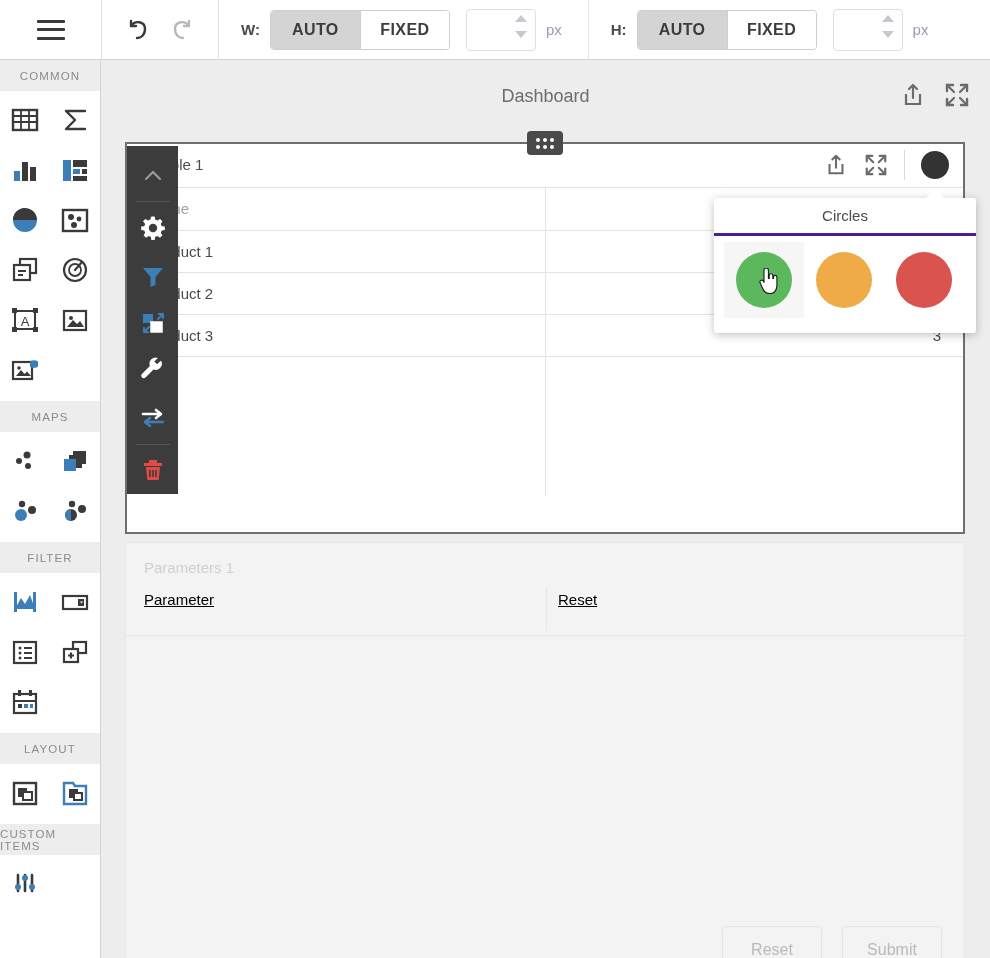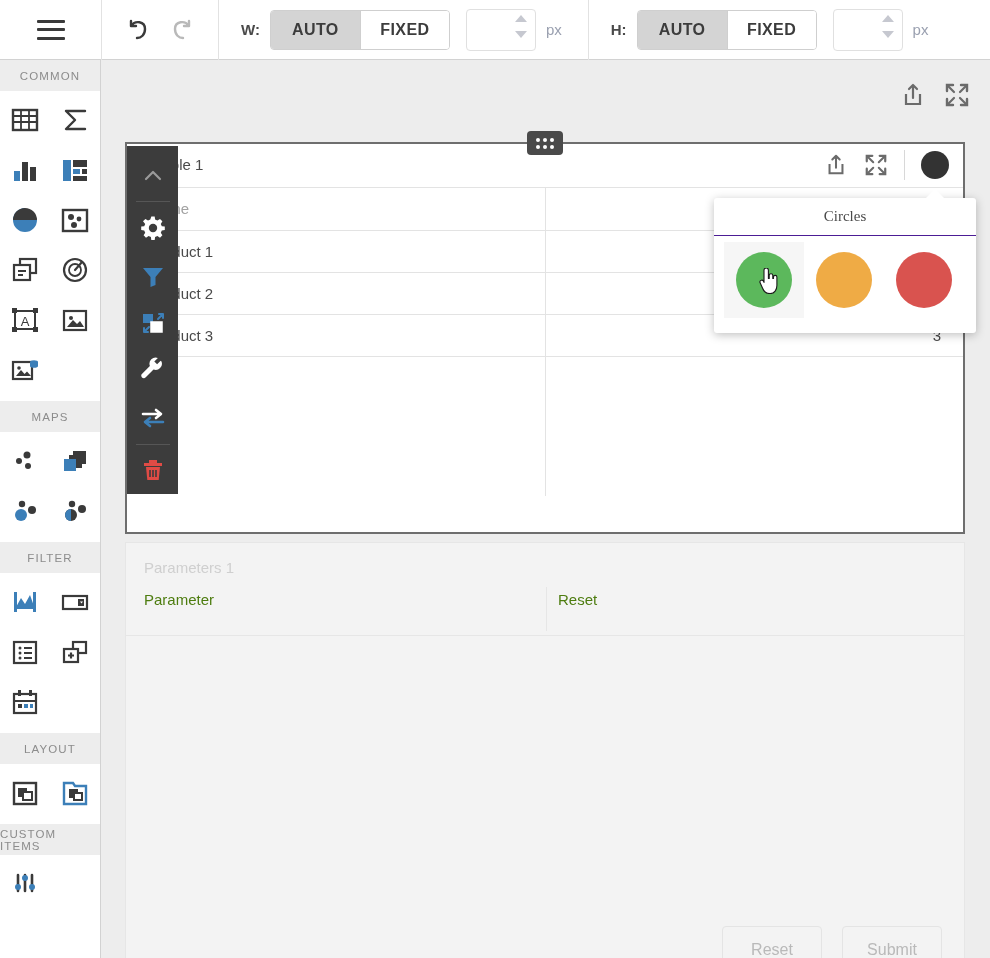--- a/index.html
+++ b/index.html
@@ -107,21 +107,21 @@
   .wtool .titem { width: 51px; height: 49px; display: flex; align-items: center; justify-content: center; cursor: pointer; }
   .wtool .tdiv { width: 34px; height: 1px; background: #565656; margin: 2px 0; }
 
   
   .params {
     position: absolute; left: 24px; top: 482px; width: 840px; height: 452px;
     background: #f3f3f3; border: 1px solid #e6e6e6;
   }
   .params-title { position: absolute; left: 18px; top: 16px; font-size: 15px; color: #cfcfcf; }
   .params-cols { position: absolute; left: 0; top: 48px; width: 838px; height: 40px; }
-  .pcol { position: absolute; top: 0; font-size: 15px; color: #4d7c0f; }
+  .pcol { position: absolute; top: 0; font-size: 15px; color: #000000; text-decoration: underline; }
   .pcol.a { left: 18px; }
   .pcol.b { left: 432px; }
   .pcolline { position: absolute; left: 420px; top: -4px; width: 1px; height: 44px; background: #e6e6e6; }
   .params-rule { position: absolute; left: 0; top: 92px; width: 838px; height: 1px; background: #e6e6e6; }
   .nodata {
     position: absolute; left: 0; top: 200px; width: 838px; text-align: center;
     font-size: 19px; color: #c9c9c9;
   }
   .pbtns { position: absolute; right: 22px; bottom: 20px; display: flex; gap: 20px; }
   .pbtn {
@@ -133,21 +133,21 @@
   .popup {
     position: absolute; left: 714px; top: 198px; width: 262px; height: 135px;
     background: #ffffff; border-radius: 3px; box-shadow: 0 2px 10px rgba(0,0,0,.25);
     z-index: 20;
   }
   .popup::before {
     content: ""; position: absolute; left: 211px; top: -9px; width: 0; height: 0;
     border-left: 10px solid transparent; border-right: 10px solid transparent;
     border-bottom: 10px solid #ffffff;
   }
-  .popup-title { height: 38px; display: flex; align-items: center; justify-content: center; font-size: 15px; color: #4a4a4a; border-bottom: 1px solid #4c1d95; font-family: Liberation Serif, serif; }
+  .popup-title { height: 38px; display: flex; align-items: center; justify-content: center; font-size: 15px; color: #4a4a4a; border-bottom: 3px solid #4c1d95; }
   .swatches { display: flex; padding: 6px 10px; }
   .swatch { width: 80px; height: 76px; display: flex; align-items: center; justify-content: center; cursor: pointer; position: relative; }
   .swatch.selected { background: #f6f6f6; }
   .circ { width: 56px; height: 56px; border-radius: 50%; }
   .cursor-hand { position: absolute; left: 34px; top: 26px; width: 20px; height: 26px; pointer-events: none; }
 </style>
 </head>
 <body>
 
 <div id="app">
@@ -431,20 +431,21 @@
         </div>
         <div class="icell"></div>
       </div>
     </div>
     <div class="blankcell"></div>
 
   </div>
 
   <div class="main">
 
+    <div class="dash-title">Dashboard</div>
 
     <div class="dash-actions">
       <span class="icon-btn">
         <svg width="26" height="26" viewBox="0 0 26 26">
             <path d="M6 12v10h14V12" fill="none" stroke="#6b6b6b" stroke-width="2.2"></path>
             <path d="M13 16V3M13 3l-4 4M13 3l4 4" fill="none" stroke="#6b6b6b" stroke-width="2.2" stroke-linecap="round" stroke-linejoin="round"></path>
           </svg>
       </span>
       <span class="icon-btn">
         <svg width="26" height="26" viewBox="0 0 26 26">

